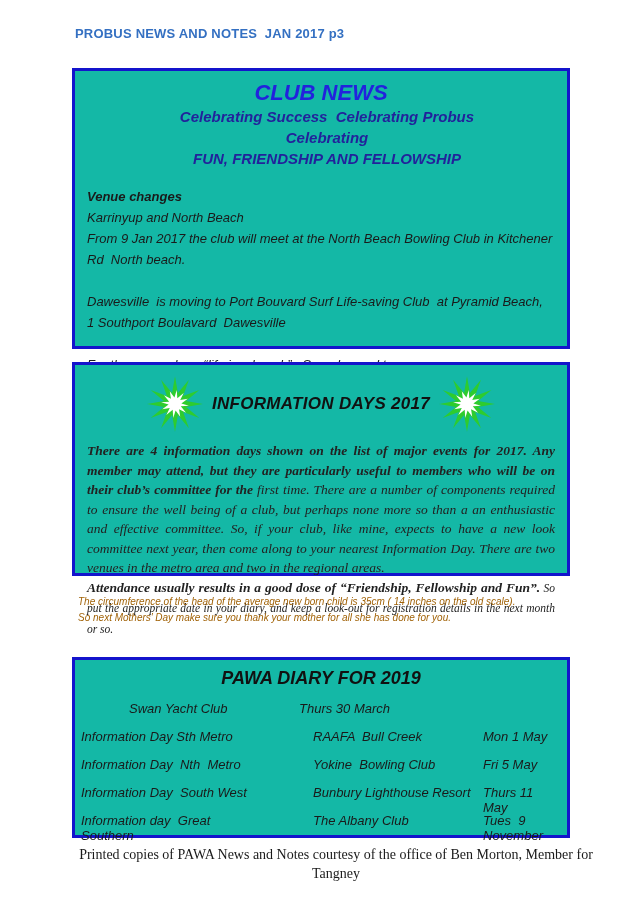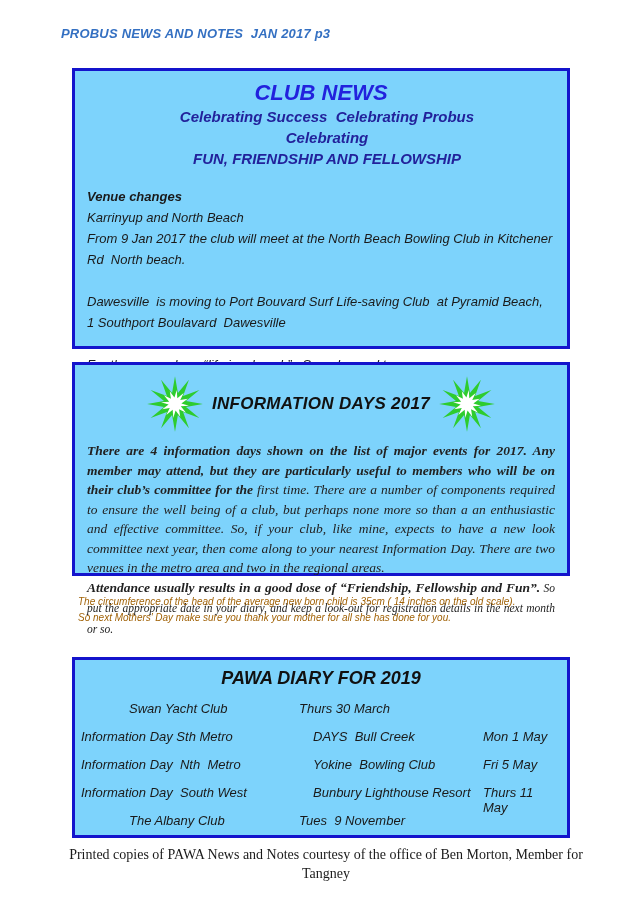--- a/index.html
+++ b/index.html
@@ -7,30 +7,30 @@
     position:relative;
     width:644px;height:900px;
     background:#ffffff;
     font-family:"Liberation Sans",sans-serif;
     overflow:hidden;
   }
   .pre{white-space:pre-wrap;}
 
   
   .masthead{
-    position:absolute;left:61px;top:26px;
-    font-size:13px;font-weight:bold;font-style:italic;
+    position:absolute;left:75px;top:26px;
+    font-size:13px;font-weight:bold;
     color:#3470c2;letter-spacing:.2px;
   }
 
   
   .frame{
     position:absolute;left:72px;width:498px;
     border:3px solid #1414cc;
-    box-sizing:border-box;background:#7dd3fc;
+    box-sizing:border-box;background:#14b8a6;
   }
   .frame.box1{top:68px;height:281px;}
   .frame.box2{top:362px;height:214px;}
   .frame.box3{top:657px;height:181px;}
 
   
   .box1 .title{
     margin-top:9px;text-align:center;
     font-size:22px;font-weight:bold;font-style:italic;
     color:#2222dd;
@@ -82,21 +82,21 @@
     display:flex;align-items:flex-start;
     font-size:13px;font-style:italic;color:#1a1a1a;
     height:28px;
   }
   .diary-row .c1{width:184px;flex:0 0 auto;}
   .diary-row .c2{width:170px;flex:0 0 auto;margin-left:48px;}
   .diary-row .c3{flex:1;}
 
   
   .footer{
-    position:absolute;left:66px;top:845px;width:520px;
+    position:absolute;left:76px;top:845px;width:520px;
     text-align:center;
     font-family:"Liberation Serif",serif;
     font-size:14px;color:#1a1a1a;line-height:19px;
   }
 </style>
 </head>
 <body>
 
 <div class="page">
 
@@ -147,34 +147,35 @@
 
   <div class="frame box3">
     <div class="heading pre">PAWA DIARY FOR 2019</div>
     <div class="diary">
       <div class="diary-row">
         <span class="c2 pre">Swan Yacht Club</span>
         <span class="c3 pre">Thurs 30 March</span>
       </div>
       <div class="diary-row">
         <span class="c1 pre">Information Day Sth Metro</span>
-        <span class="c2 pre">DAYS  Bull Creek</span>
+        <span class="c2 pre">RAAFA  Bull Creek</span>
         <span class="c3 pre">Mon 1 May</span>
       </div>
       <div class="diary-row">
         <span class="c1 pre">Information Day  Nth  Metro</span>
         <span class="c2 pre">Yokine  Bowling Club</span>
         <span class="c3 pre">Fri 5 May</span>
       </div>
       <div class="diary-row">
         <span class="c1 pre">Information Day  South West</span>
         <span class="c2 pre">Bunbury Lighthouse Resort</span>
         <span class="c3 pre">Thurs 11 May</span>
       </div>
       <div class="diary-row">
+        <span class="c1 pre">Information day  Great Southern</span>
         <span class="c2 pre">The Albany Club</span>
         <span class="c3 pre">Tues  9 November</span>
       </div>
     </div>
   </div>
 
   <div class="footer">Printed copies of PAWA News and Notes courtesy of the office of Ben Morton, Member for Tangney</div>
 
 </div>
 

